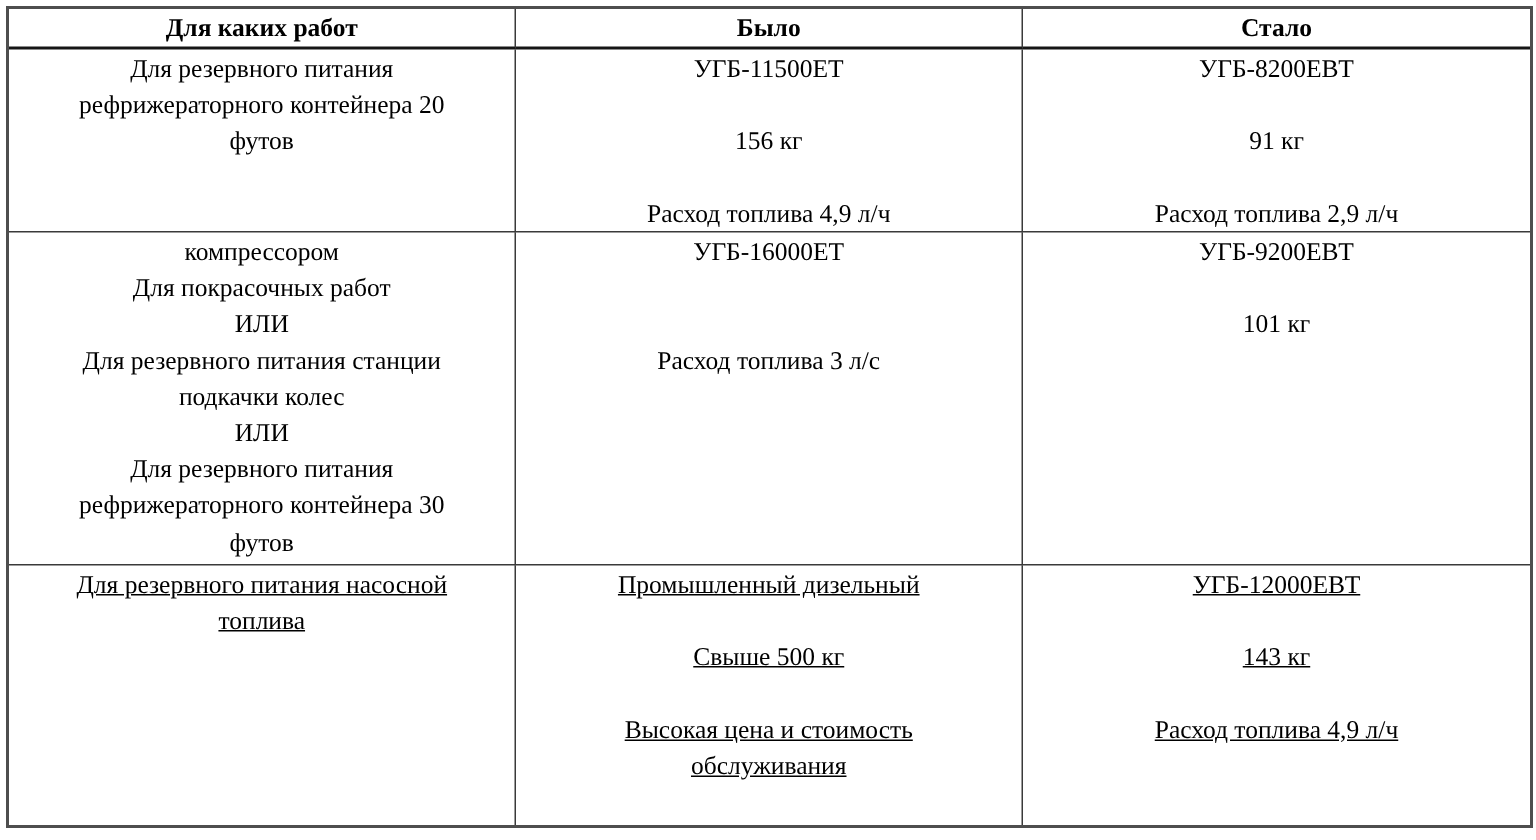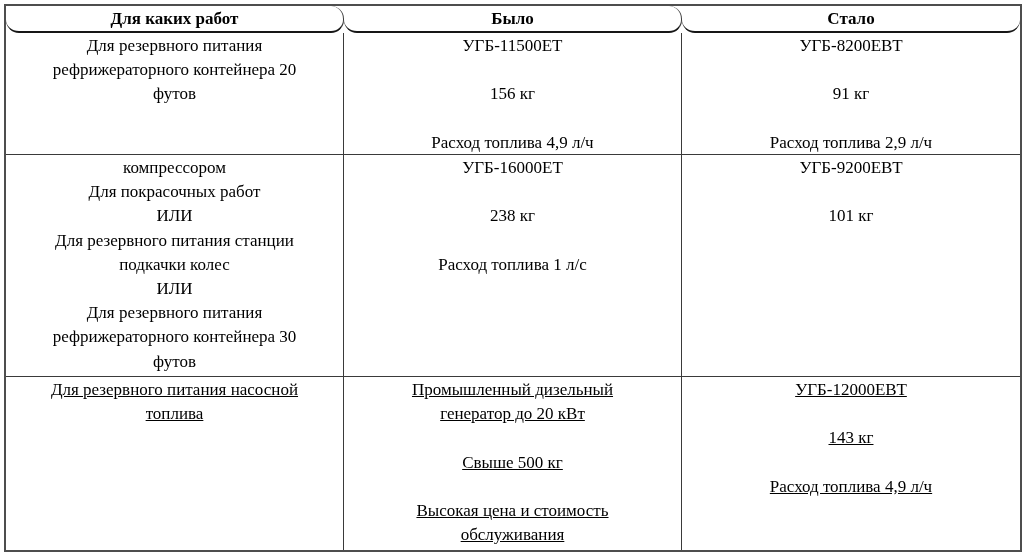--- a/index.html
+++ b/index.html
@@ -42,21 +42,20 @@
   }
   .cell.col-last { border-right: none; }
   .cell.row-last { border-bottom: none; text-decoration: underline; }
   .cell.header {
     font-weight: 700;
     border-bottom: 2px solid var(--header-line);
     display: flex;
     align-items: center;
     justify-content: center;
     padding: 0 2px;
-    border-radius: 13px;
   }
   .cell .line {
     line-height: 24.2px;
     min-height: 24.2px;
     white-space: nowrap;
   }
 </style>
 </head>
 <body>
 
@@ -100,38 +99,36 @@
         <div class="line">Для резервного питания станции</div>
         <div class="line">подкачки колес</div>
         <div class="line">ИЛИ</div>
         <div class="line">Для резервного питания</div>
         <div class="line">рефрижераторного контейнера 30</div>
         <div class="line">футов</div>
       </div>
     <div class="cell">
         <div class="line">УГБ-16000ЕТ</div>
         <div class="line"></div>
-        <div class="line">238 кг</div>
         <div class="line"></div>
-        <div class="line">Расход топлива 1 л/с</div>
+        <div class="line">Расход топлива 3 л/с</div>
       </div>
     <div class="cell col-last">
         <div class="line">УГБ-9200ЕВТ</div>
         <div class="line"></div>
         <div class="line">101 кг</div>
         <div class="line"></div>
       </div>
 
     <div class="cell row-last">
         <div class="line">Для резервного питания насосной</div>
         <div class="line">топлива</div>
       </div>
     <div class="cell row-last">
         <div class="line">Промышленный дизельный</div>
-        <div class="line">генератор до 20 кВт</div>
         <div class="line"></div>
         <div class="line">Свыше 500 кг</div>
         <div class="line"></div>
         <div class="line">Высокая цена и стоимость</div>
         <div class="line">обслуживания</div>
       </div>
     <div class="cell col-last row-last">
         <div class="line">УГБ-12000ЕВТ</div>
         <div class="line"></div>
         <div class="line">143 кг</div>

